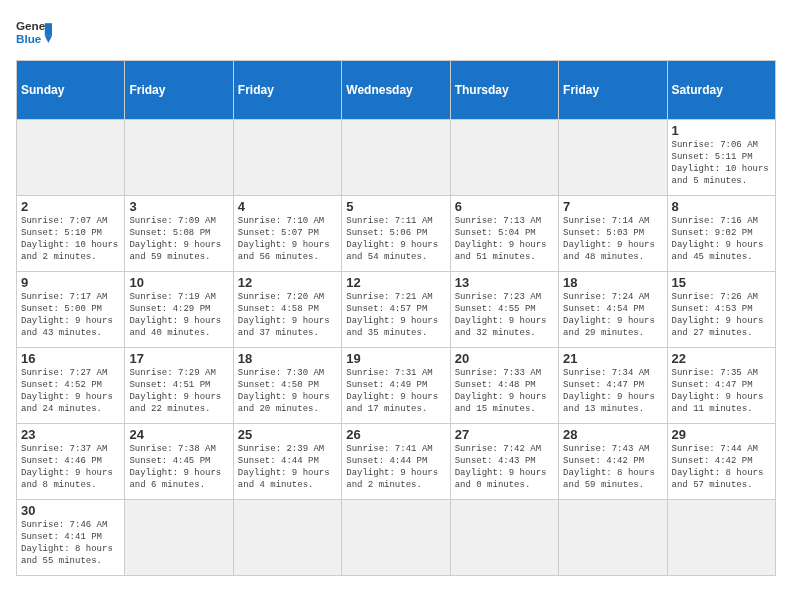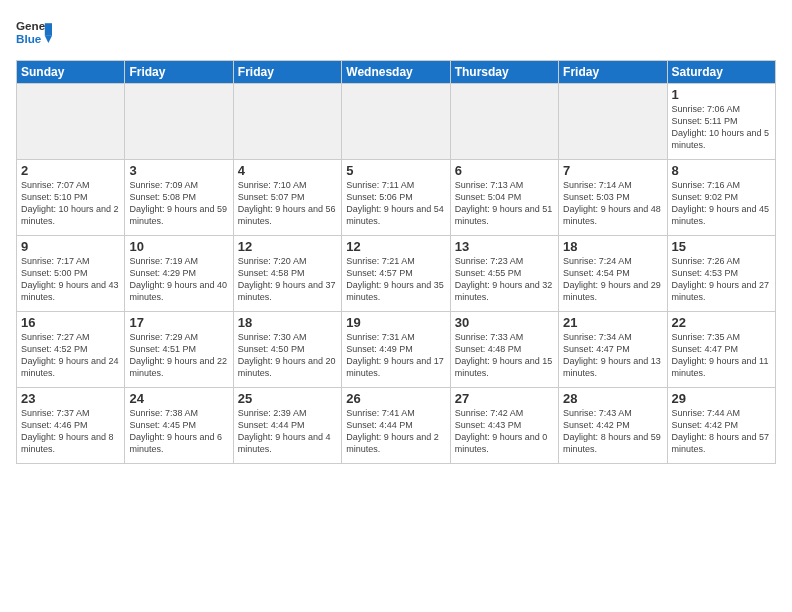--- a/index.html
+++ b/index.html
@@ -44,21 +44,21 @@
     .calendar {
       width: 100%;
       border-collapse: collapse;
       table-layout: fixed;
     }
     .calendar thead tr th {
       background: #1a73c7;
       color: #fff;
       font-size: 12px;
       font-weight: bold;
-      padding: 4px 4px;
+      padding: 22px 4px;
       text-align: left;
       border: 1px solid #ccc;
     }
     .calendar tbody tr td {
       vertical-align: top;
       border: 1px solid #ccc;
       padding: 3px 4px;
       font-size: 9.5px;
       color: #333;
       background: #fff;
@@ -71,20 +71,21 @@
       font-size: 13px;
       font-weight: bold;
       color: #333;
       display: block;
       margin-bottom: 1px;
     }
     .day-info {
       font-size: 9px;
       color: #444;
       line-height: 1.35;
+      font-family: Liberation Mono, monospace;
     }
     .last-row td {
       height: 60px;
     }
   </style>
 </head>
 <body>
 
 <div class="page">
   <div class="header">
@@ -255,21 +256,21 @@
 and 20 minutes.</div>
           </td>
           <td>
             <span class="day-num">19</span>
             <div class="day-info">Sunrise: 7:31 AM
 Sunset: 4:49 PM
 Daylight: 9 hours
 and 17 minutes.</div>
           </td>
           <td>
-            <span class="day-num">30</span>
+            <span class="day-num">20</span>
             <div class="day-info">Sunrise: 7:33 AM
 Sunset: 4:48 PM
 Daylight: 9 hours
 and 15 minutes.</div>
           </td>
           <td>
             <span class="day-num">21</span>
             <div class="day-info">Sunrise: 7:34 AM
 Sunset: 4:47 PM
 Daylight: 9 hours
@@ -327,15 +328,30 @@
 and 59 minutes.</div>
           </td>
           <td>
             <span class="day-num">29</span>
             <div class="day-info">Sunrise: 7:44 AM
 Sunset: 4:42 PM
 Daylight: 8 hours
 and 57 minutes.</div>
           </td>
         </tr>
+        <tr class="last-row">
+          <td>
+            <span class="day-num">30</span>
+            <div class="day-info">Sunrise: 7:46 AM
+Sunset: 4:41 PM
+Daylight: 8 hours
+and 55 minutes.</div>
+          </td>
+          <td class="empty"></td>
+          <td class="empty"></td>
+          <td class="empty"></td>
+          <td class="empty"></td>
+          <td class="empty"></td>
+          <td class="empty"></td>
+        </tr>
       </tbody>
   </table>
 </div>
 
 </body></html>

